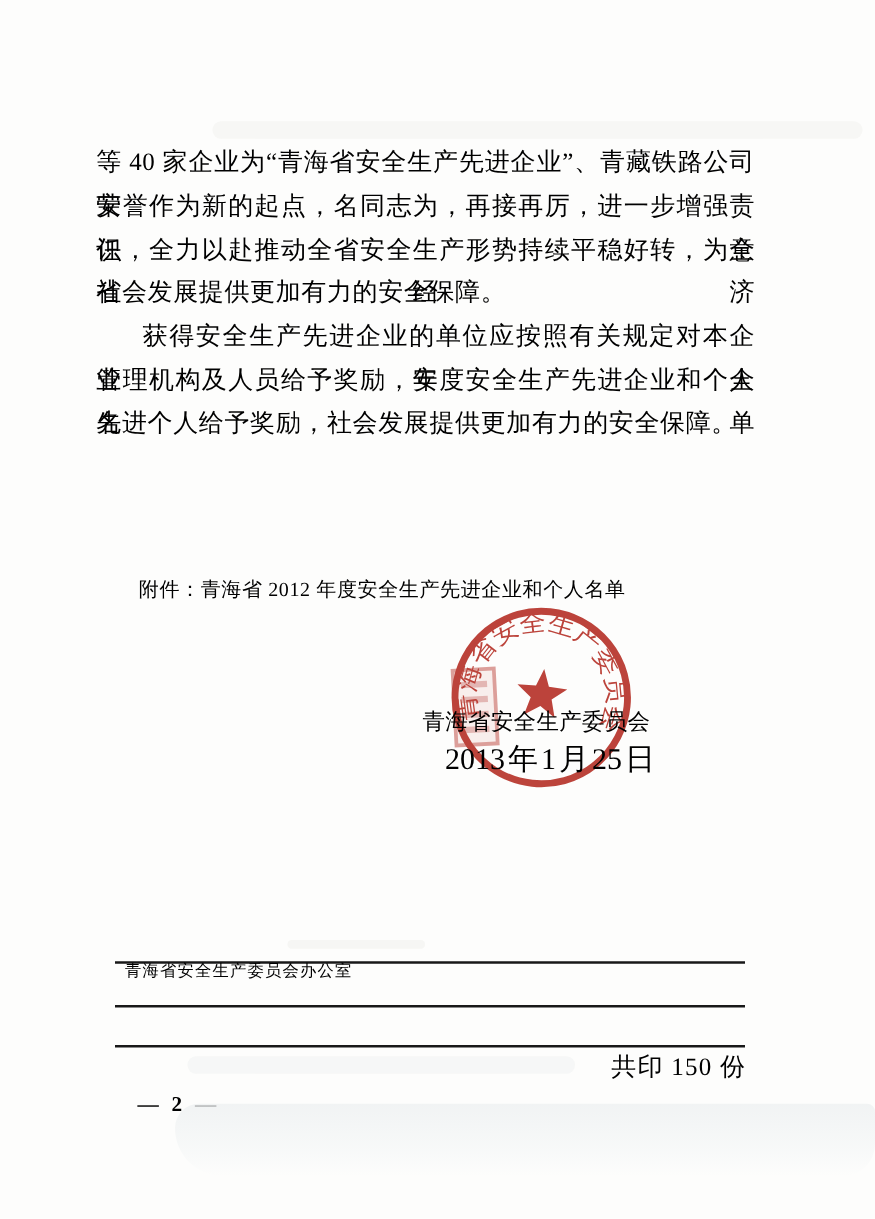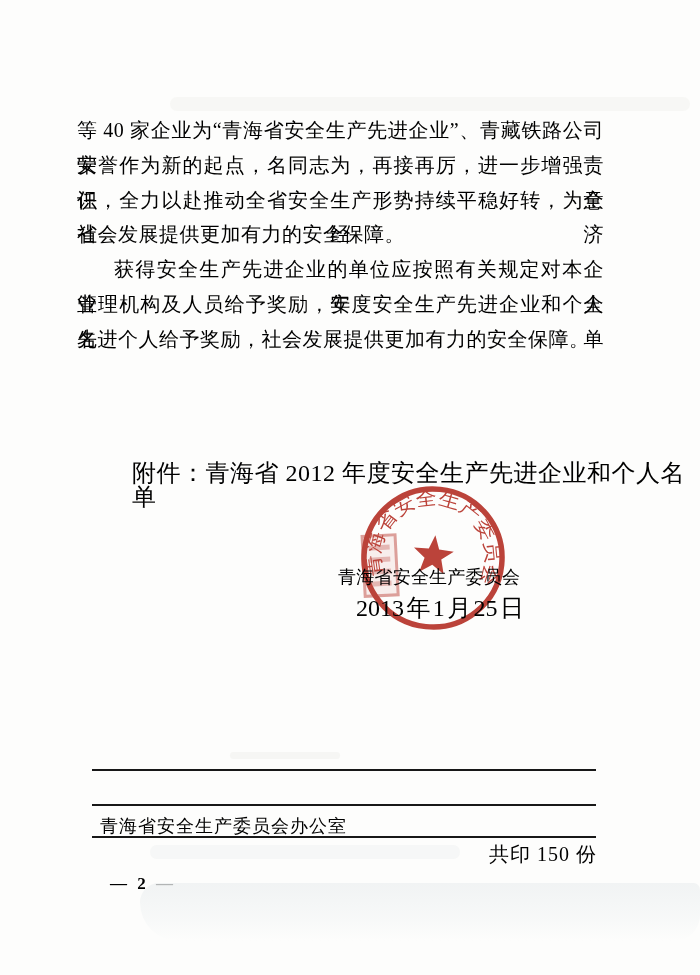--- a/index.html
+++ b/index.html
@@ -14,21 +14,21 @@
   .body-text { position:absolute; left:77px; top:113px; width:527px; }
   .bline {
     height:34.8px; line-height:34.8px; font-size:20px;
     text-align:justify; text-align-last:justify;
     letter-spacing:0.5px; white-space:normal;
   }
   .bline.noj { text-align-last:left; }
   .bline.ind { text-indent:37px; }
 
   .attachment {
-    position:absolute; left:132px; top:461px; font-size:24px;
+    position:absolute; left:111px; top:461px; font-size:16px;
     line-height:24px; letter-spacing:0.5px;
   }
 
   
   .seal { position:absolute; left:350px; top:483px; width:166px; height:154px; }
 
   .sig-org {
     position:absolute; left:338px; top:566px; width:182px;
     font-size:18px; line-height:23px;
     text-align:justify; text-align-last:justify;
@@ -40,23 +40,23 @@
   }
 
   
   .rule { position:absolute; left:92px; width:504px; height:2px; background:#181818; }
   .r1 { top:769px; } .r2 { top:804px; } .r3 { top:836px; }
   .cc-line {
     position:absolute; left:100px; top:773px; width:490px;
     font-size:17px; line-height:30px; letter-spacing:1px;
   }
   .issuer-row {
-    position:absolute; left:100px; top:812px; width:497px;
+    position:absolute; left:100px; top:762px; width:497px;
     display:flex; justify-content:space-between;
-    font-size:18px; line-height:29px;text-align:center;
+    font-size:13px; line-height:29px;text-align:center;
   }
   .issuer-row .issuer { letter-spacing:1px; }
   .copies {
     position:absolute; left:92px; top:840px; width:505px;
     text-align:right; font-size:20px; line-height:29px; letter-spacing:1px;
   }
   .pagenum {
     position:absolute; left:110px; top:872px;
     font-size:17px; line-height:24px; letter-spacing:3px; font-weight:bold;
   }

